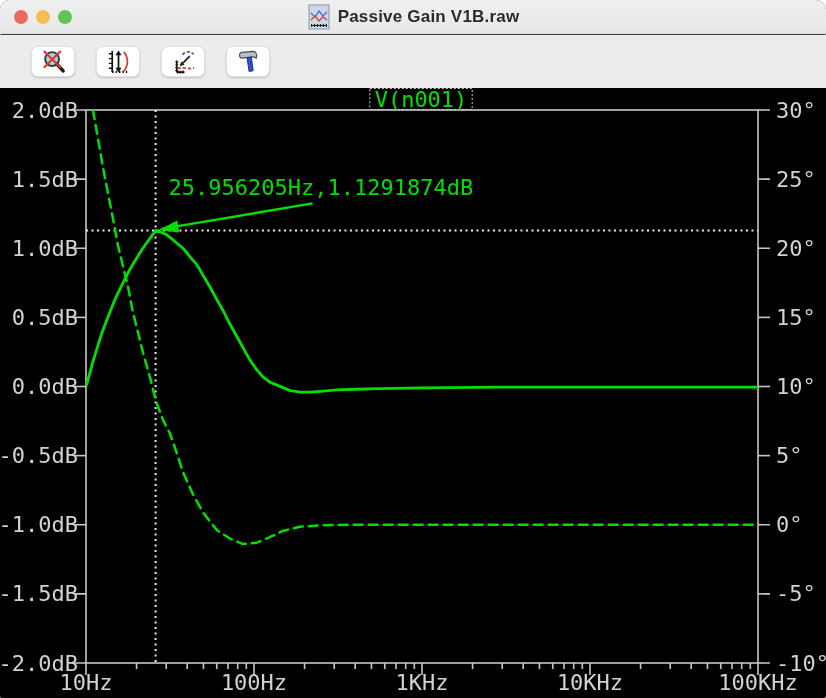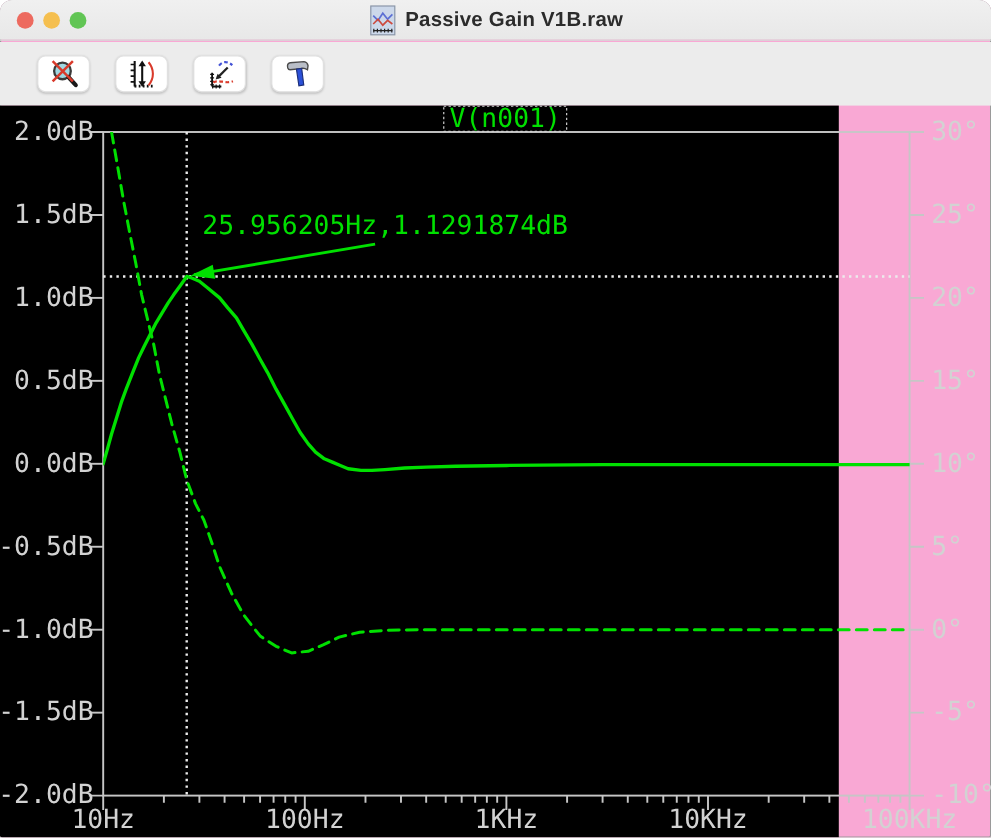--- a/index.html
+++ b/index.html
@@ -1,19 +1,19 @@
 <!DOCTYPE html>
 <html><head>
 <meta charset="utf-8">
 <style>
   html,body{margin:0;padding:0;background:#ffffff;}
   *{box-sizing:border-box;}
   .window{
     position:relative;width:826px;height:698px;overflow:hidden;
-    border-radius:10px 10px 2px 2px;background:#f9a8d4;
+    border-radius:10px 10px 2px 2px;background:#404040;
     font-family:"Liberation Sans", sans-serif;
     box-shadow:0 0 0 1px #9a9a9a inset;
   }
   .titlebar{
     position:absolute;top:0;left:0;width:826px;height:34px;
     background:linear-gradient(#f0f0f0,#e8e8e8);
     border-bottom:1px solid #d8d8d8;
     display:flex;align-items:center;
   }
   .lights{position:absolute;left:14px;top:0;height:34px;display:flex;align-items:center;gap:8px;}
@@ -23,21 +23,21 @@
   .title-text{font-size:17px;font-weight:bold;color:#2b2b2b;letter-spacing:.2px;}
   .toolbar{
     position:absolute;top:35px;left:0;width:826px;height:53px;
     background:#ececec;display:flex;align-items:center;gap:21px;padding-left:31px;
   }
   .tb-btn{
     width:44px;height:31px;background:#ffffff;border:1px solid #e0e0e0;border-radius:7px;
     box-shadow:0 1px 2px rgba(0,0,0,0.18);
     display:flex;align-items:center;justify-content:center;padding:0;cursor:pointer;
   }
-  .plot-area{position:absolute;top:88px;left:0;width:699px;height:610px;background:#000;}
+  .plot-area{position:absolute;top:88px;left:0;width:826px;height:610px;background:#000;}
   svg{display:block;}
 </style>
 </head>
 <body>
 
 <div class="window">
 
   <div class="titlebar">
     <div class="lights">
       <span class="light" id="light-close" style="background: rgb(237, 106, 95);"></span>

